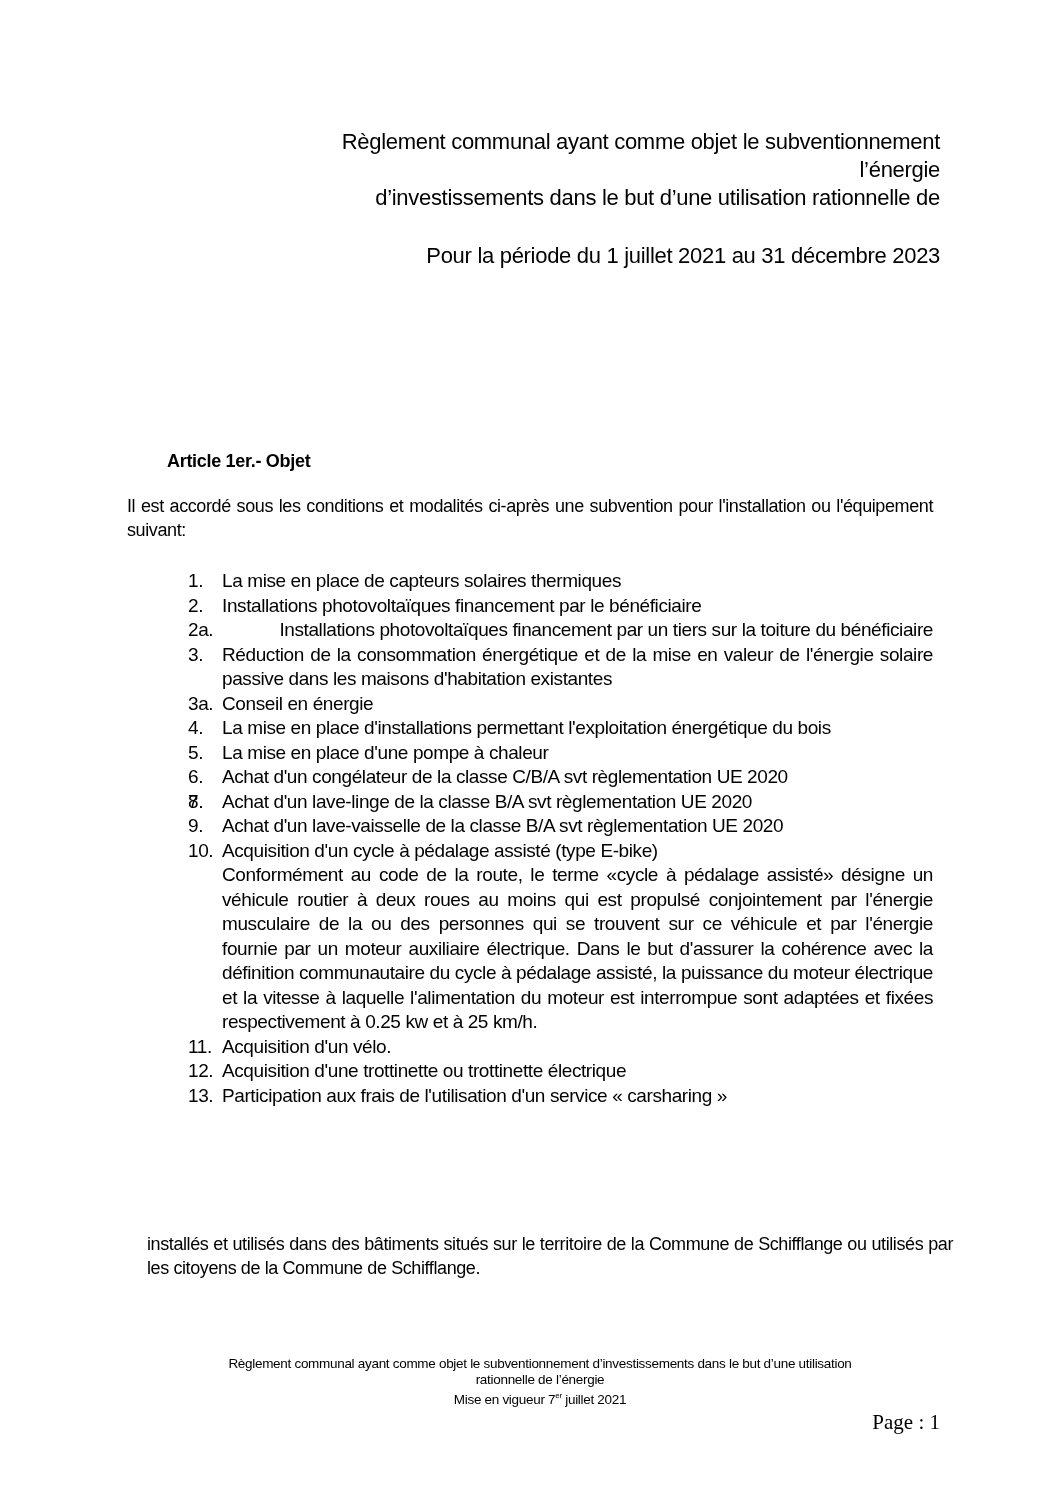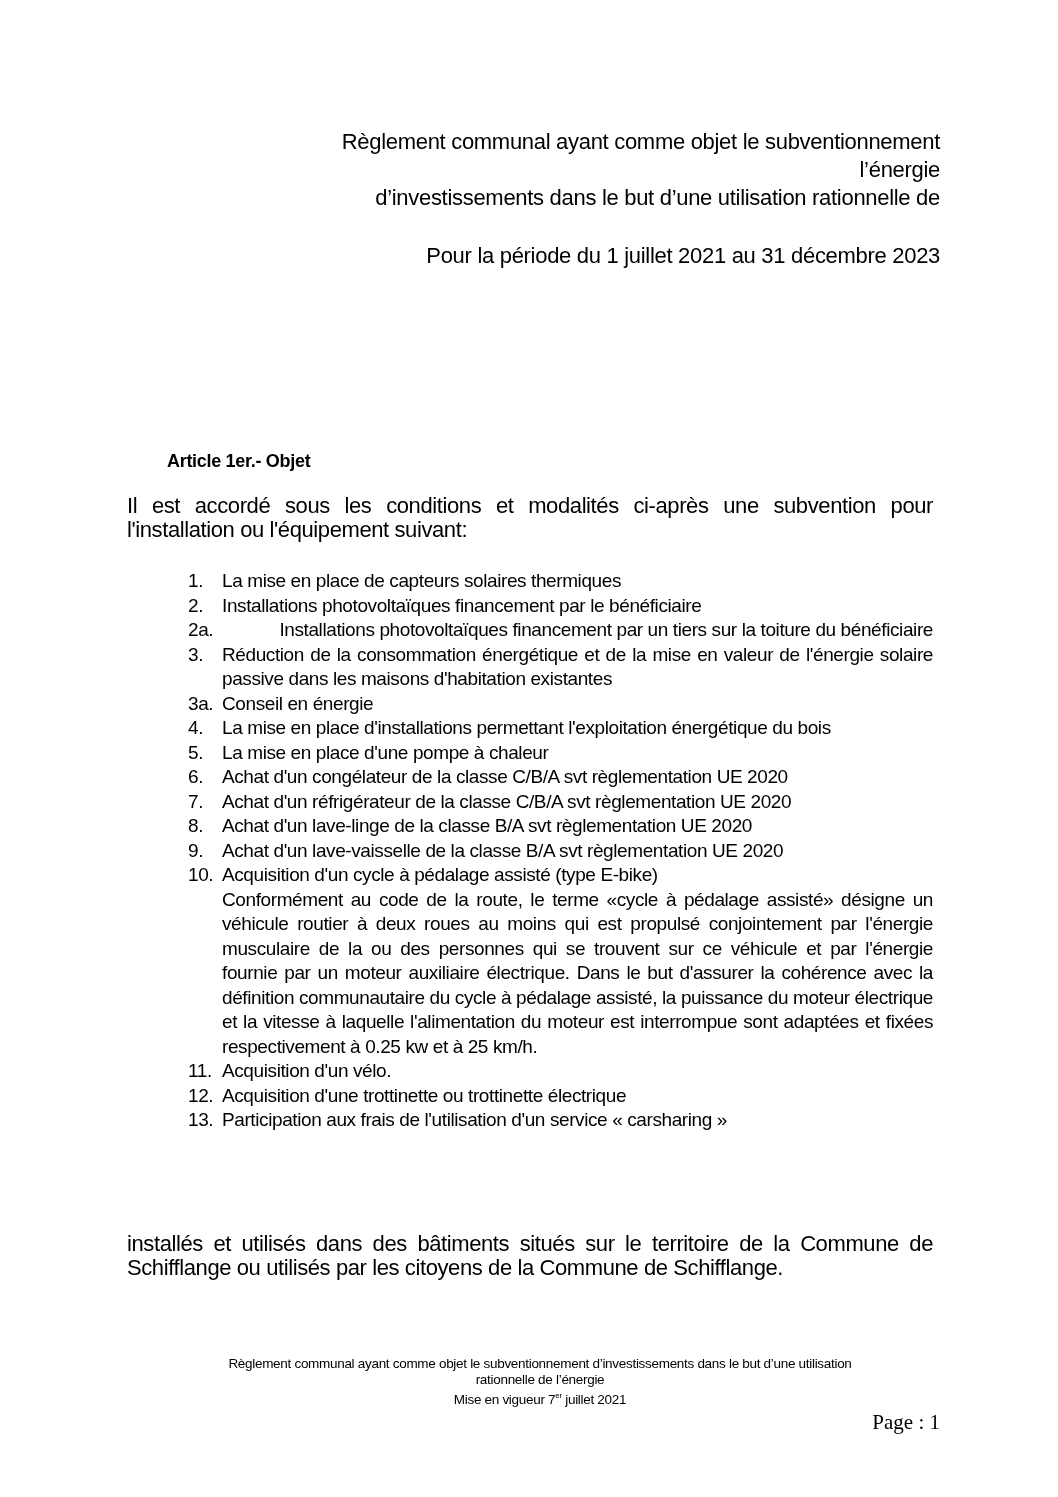--- a/index.html
+++ b/index.html
@@ -4,24 +4,24 @@
 <style>
   html, body { margin: 0; padding: 0; background: #ffffff; }
   body { width: 1058px; height: 1497px; position: relative; overflow: hidden;
          font-family: "Liberation Sans", sans-serif; color: #000; }
   .title { position: absolute; left: 120px; width: 820px; text-align: right;
            font-weight: normal; font-size: 22px; line-height: 28px; letter-spacing: -0.3px; }
   #title-main { top: 128px; }
   #title-period { top: 242px; }
   .heading { position: absolute; left: 127px; top: 450px; font-weight: bold;
              font-size: 18px; line-height: 22px; letter-spacing: -0.3px; margin-left: 40px; }
-  .para { position: absolute; left: 127px; width: 806px; font-size: 22px;
+  .para { position: absolute; left: 127px; width: 806px; font-size: 18px;
           line-height: 24px; text-align: justify; letter-spacing: -0.4px; }
   #intro { top: 494px; }
-  #outro { top: 1232px; }
+  #outro { top: 1232px; margin-left: 20px; }
   .list { position: absolute; left: 188px; top: 569px; width: 745px; margin: 0; padding: 0; }
   .li { position: relative; padding-left: 34px; font-size: 19px; line-height: 24.5px;
         text-align: justify; letter-spacing: -0.4px; }
   .li .num { position: absolute; left: 0; top: 0; }
   .li .sub { display: block; }
   .footer { position: absolute; left: 130px; width: 820px; top: 1356px; text-align: center;
             font-size: 13.5px; line-height: 16px; letter-spacing: -0.3px; }
   .footer sup { font-size: 8px; }
   .pageno { position: absolute; right: 118px; top: 1410px; font-family: "Liberation Serif", serif;
             font-size: 21px; text-align: center; }
@@ -43,21 +43,21 @@
 
 <div class="list">
   <div class="li"><span class="num">1.</span><span>La mise en place de capteurs solaires thermiques</span></div>
   <div class="li"><span class="num">2.</span><span>Installations photovoltaïques financement par le bénéficiaire</span></div>
   <div class="li" style="text-align:right"><span class="num">2a.</span><span>Installations photovoltaïques financement par un tiers sur la toiture du bénéficiaire</span></div>
   <div class="li"><span class="num">3.</span><span>Réduction de la consommation énergétique et de la mise en valeur de l'énergie solaire passive dans les maisons d'habitation existantes</span></div>
   <div class="li"><span class="num">3a.</span><span>Conseil en énergie</span></div>
   <div class="li"><span class="num">4.</span><span>La mise en place d'installations permettant l'exploitation énergétique du bois</span></div>
   <div class="li"><span class="num">5.</span><span>La mise en place d'une pompe à chaleur</span></div>
   <div class="li"><span class="num">6.</span><span>Achat d'un congélateur de la classe C/B/A svt règlementation UE 2020</span></div>
-  <div class="li"><span class="num">7.</span><span>Achat d'un réfrigérateur de la classe C/B/A svt règlementation UE 2020</span></div>
+  <div class="li"><span class="num">7.</span></div>
   <div class="li"><span class="num">8.</span><span>Achat d'un lave-linge de la classe B/A svt règlementation UE 2020</span></div>
   <div class="li"><span class="num">9.</span><span>Achat d'un lave-vaisselle de la classe B/A svt règlementation UE 2020</span></div>
   <div class="li">
       <span class="num">10.</span>
       <span class="sub">Acquisition d'un cycle à pédalage assisté (type E-bike)</span>
       <span class="sub">Conformément au code de la route, le terme «cycle à pédalage assisté» désigne un véhicule routier à deux roues au moins qui est propulsé conjointement par l'énergie musculaire de la ou des personnes qui se trouvent sur ce véhicule et par l'énergie fournie par un moteur auxiliaire électrique. Dans le but d'assurer la cohérence avec la définition communautaire du cycle à pédalage assisté, la puissance du moteur électrique et la vitesse à laquelle l'alimentation du moteur est interrompue sont adaptées et fixées respectivement à 0.25 kw et à 25 km/h.</span>
     </div>
   <div class="li"><span class="num">11.</span><span>Acquisition d'un vélo.</span></div>
   <div class="li"><span class="num">12.</span><span>Acquisition d'une trottinette ou trottinette électrique</span></div>
   <div class="li"><span class="num">13.</span><span>Participation aux frais de l'utilisation d'un service « carsharing »</span></div>

